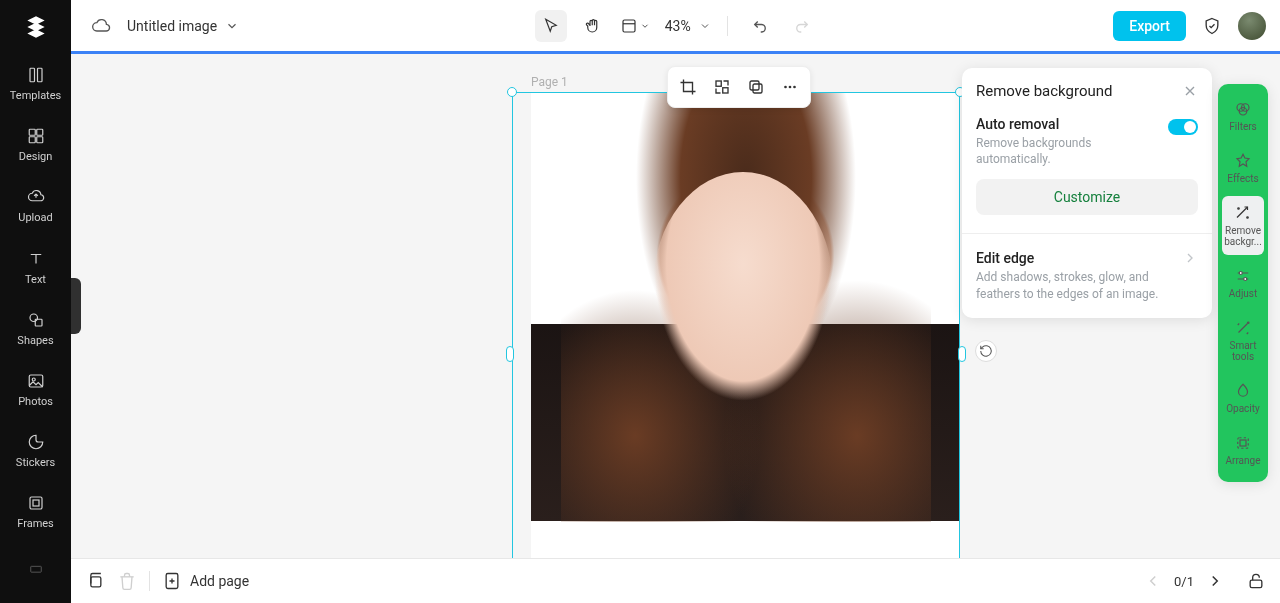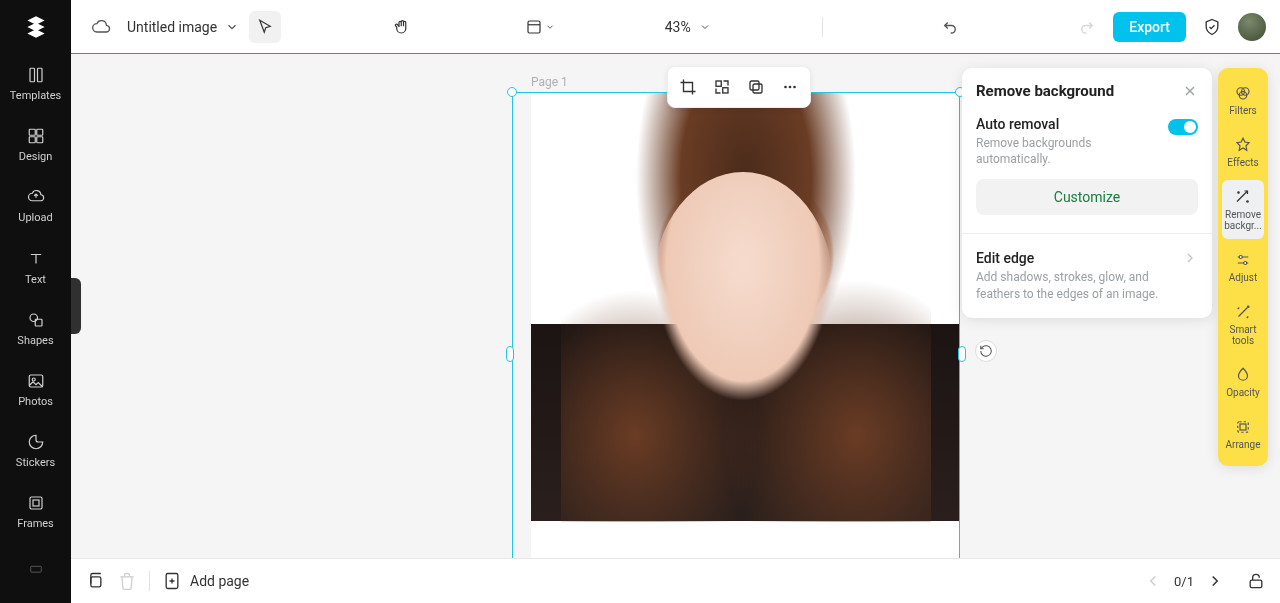--- a/index.html
+++ b/index.html
@@ -71,35 +71,35 @@
     
     .main-area {
       flex: 1;
       display: flex;
       flex-direction: column;
       height: 100%;
     }
     
     .top-toolbar {
       height: 54px;
-      border-bottom: 1px solid #3b82f6;
+      border-bottom: 3px solid #3b82f6;
       display: flex;
       align-items: center;
       padding: 0 14px;
       gap: 10px;
     }
     .tb-left, .tb-center, .tb-right {
       display: flex;
       align-items: center;
       gap: 10px;
     }
     .tb-left { flex: 0 0 auto; }
     .tb-center {
       flex: 1;
-      justify-content: space-between;
+      justify-content: center;
     }
     .tb-right { flex: 0 0 auto; }
     .icon-button {
       width: 32px;
       height: 32px;
       border-radius: 6px;
       display: flex;
       align-items: center;
       justify-content: center;
       cursor: pointer;
@@ -289,21 +289,21 @@
       flex-direction: column;
     }
     .pp-header {
       display: flex;
       align-items: center;
       justify-content: space-between;
       padding: 14px 14px 8px 14px;
     }
     .pp-title {
       font-size: 15px;
-      font-weight: 700;
+      font-weight: 400;
       color: #222;
     }
     .pp-close {
       cursor: pointer;
       color: #9aa0a6;
     }
     .pp-section {
       padding: 8px 14px 14px 14px;
     }
     .pp-row {
@@ -365,23 +365,23 @@
       padding: 12px 14px 16px 14px;
       cursor: pointer;
     }
     .chev {
       color: #c1c5c9;
     }
     
     .right-tabs {
       position: absolute;
       right: 12px;
-      top: 14px;
+      top: 30px;
       width: 50px;
-      background: #fde047;
+      background: #22c55e;
       border-radius: 10px;
       box-shadow: 0 2px 14px rgba(0,0,0,0.10);
       display: flex;
       flex-direction: column;
       padding: 6px 0;
     }
     .rt-item {
       display: flex;
       flex-direction: column;
       align-items: center;

